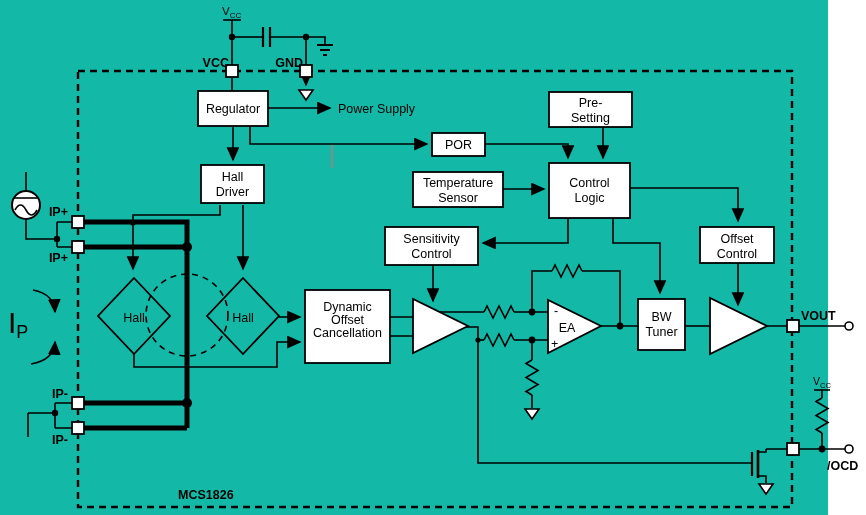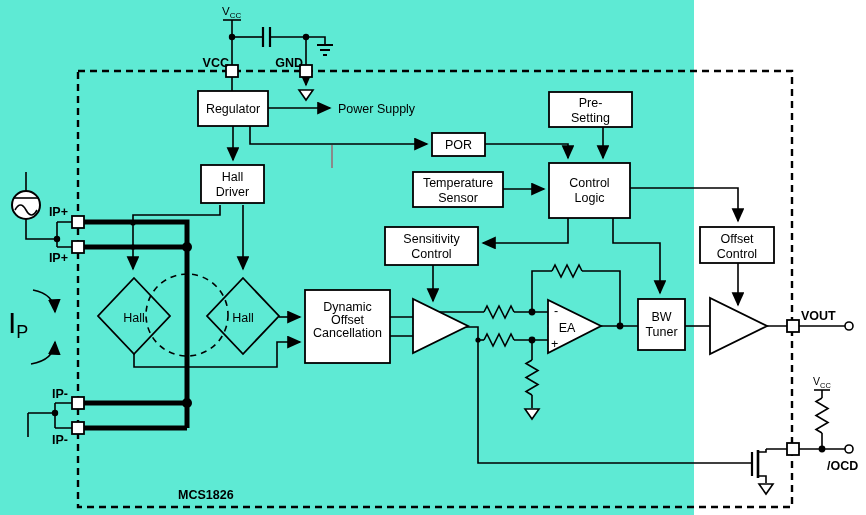--- a/index.html
+++ b/index.html
@@ -1,16 +1,16 @@
 <!DOCTYPE html>
 <html><head>
 <meta charset="utf-8">
 <style>
   html,body{margin:0;padding:0;background:#fff;}
-  .stage{width:694px;height:515px;position:relative;background:#5eead4;}
+  .stage{width:828px;height:515px;position:relative;background:#14b8a6;}
   .t{font-family:"Liberation Sans",sans-serif;fill:#000;font-size:12.5px;}
   .b{font-weight:bold;}
   .mid{text-anchor:middle;}
   .end{text-anchor:end;}
   .w{stroke:#000;stroke-width:1.6;fill:none;}
   .tk{stroke:#000;stroke-width:5;fill:none;}
   .bx{fill:#fff;stroke:#000;stroke-width:1.8;}
   .tri{fill:#fff;stroke:#000;stroke-width:1.8;}
   .dia{fill:none;stroke:#000;stroke-width:1.8;}
   .ds{stroke:#000;stroke-width:2.4;fill:none;stroke-dasharray:7 5;}

